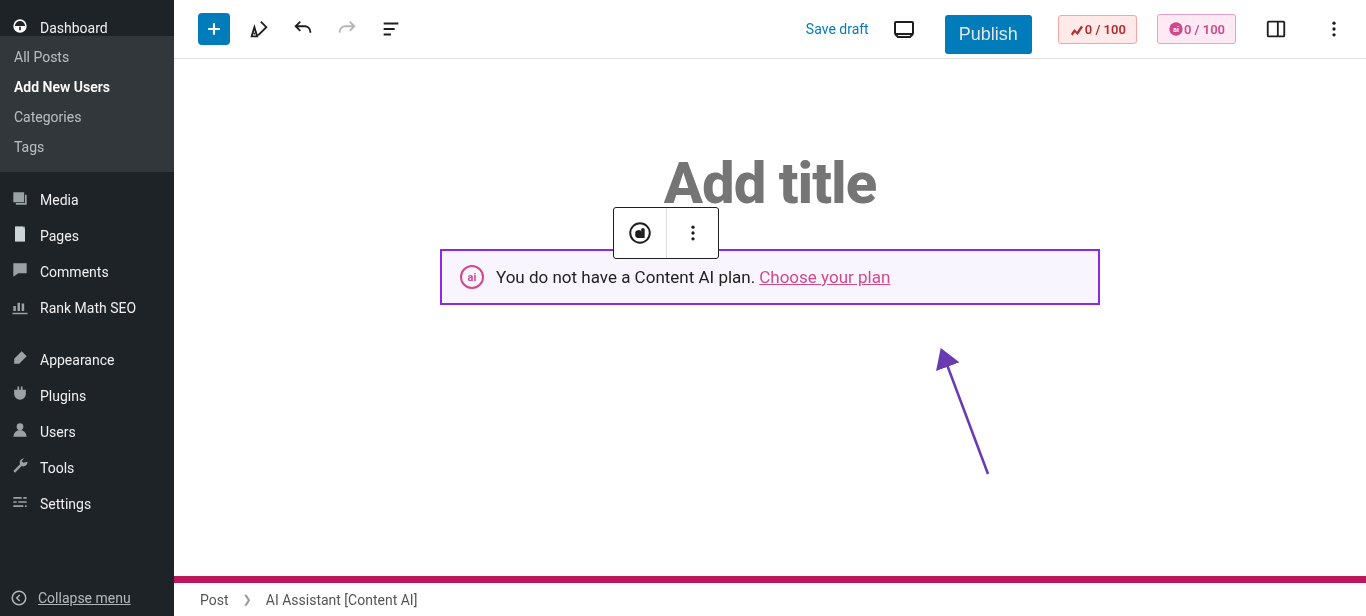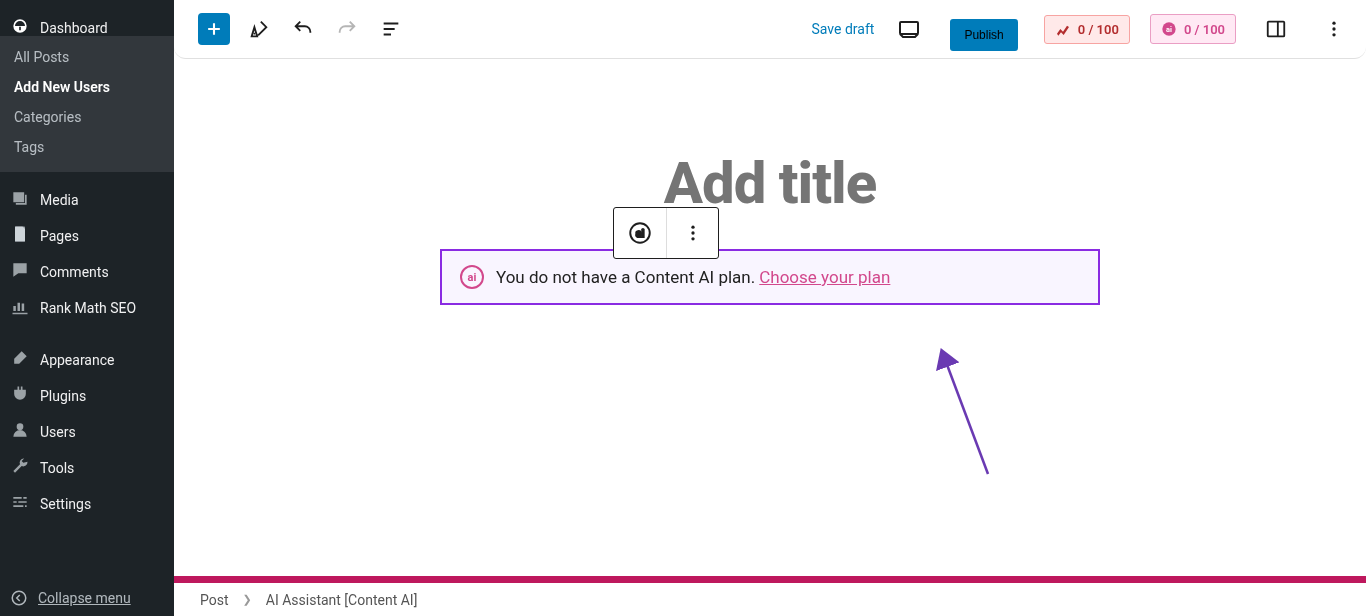--- a/index.html
+++ b/index.html
@@ -12,28 +12,28 @@
   .side-item.active::after { content:""; position:absolute; right:-0px; top:50%; transform:translateY(-50%); border:8px solid transparent; border-right-color:#fff; }
   .side-item .ic { width:20px; display:flex; justify-content:center; color: rgba(240,246,252,.6); }
   .side-item.active .ic, .side-item:hover .ic { color: #fff; }
   .sub { background:#32373c; padding: 6px 0 10px; }
   .sub-item { height: 30px; line-height: 30px; padding-left: 14px; color: rgba(240,246,252,.7); cursor: pointer; }
   .sub-item.current { color:#fff; font-weight:600; }
   .side-sep { height: 6px; }
   .collapse { position: absolute; left:0; bottom:0; right:0; height: 36px; display:flex; align-items:center; gap:10px; padding:0 10px; color: rgba(240,246,252,.7); cursor:pointer;text-decoration:underline;}
 
   
-  .topbar { position: absolute; left: 174px; right:0; top:0; height:59px; border-bottom:1px solid #e0e0e0; display:flex; align-items:center; padding: 0 14px 0 24px; gap: 14px; background:#fff;border-radius:12px;}
+  .topbar { position: absolute; left: 174px; right:0; top:0; height:59px; border-bottom:1px solid #e0e0e0; display:flex; align-items:center; padding: 0 14px 0 24px; gap: 14px; background:#fff;}
   .addblock { width:32px; height:32px; background:#007cba; color:#fff; border-radius:4px; display:flex; align-items:center; justify-content:center; font-size:22px; cursor:pointer;}
   .tbtn { width:30px; height:30px; display:flex; align-items:center; justify-content:center; color:#1e1e1e; cursor:pointer; border-radius:3px;}
   .tbtn.dis { color:#b5b5b5; }
   .spacer { flex: 1; }
   .savedraft { color:#007cba; font-size:14px; cursor:pointer; margin-right:6px; }
-  .publish { background:#007cba; color:#000000; border:none; border-radius:3px; font-size:12px; padding: 9px 14px; cursor:pointer; margin: 11px 6px 0 12px;}
-  .score { display:flex; align-items:center; gap:7px; border-radius:3px; padding: 6px 10px; font-size:13px; font-weight:600; margin-left:6px;}
+  .publish { background:#007cba; color:#e5e5e5; border:none; border-radius:3px; font-size:18px; padding: 9px 14px; cursor:pointer; margin: 11px 6px 0 12px;}
+  .score { display:flex; align-items:center; gap:0; border-radius:3px; padding: 6px 10px; font-size:13px; font-weight:600; margin-left:6px;}
   .score.s1 { background:#ffe9e9; border:1px solid #f7a4a2; color:#b32d2e; }
   .score.s2 { background:#ffe9f4; border:1px solid #ea9ec4; color:#d2488c; }
   .score.s2 svg circle { fill:#d2488c;}
   .panelbtn, .menubtn { width:36px;height:36px;display:flex;align-items:center;justify-content:center;color:#1e1e1e;cursor:pointer; margin-left:8px;}
 
   
   .editor { position:absolute; left:174px; right:0; top:59px; bottom:40px; background:#fff; display:flex; flex-direction:column; align-items:center; padding-top:90px;}
   .title-ph { font-size:58px; font-weight:800; color:#757575; letter-spacing:-1px; }
   .block-tb { position:absolute; left: 439px; top: 148px; display:flex; border:1px solid #1e1e1e; border-radius:3px; background:#fff; }
   .block-tb > div { width:52px; height:50px; display:flex; align-items:center; justify-content:center; cursor:pointer;}

